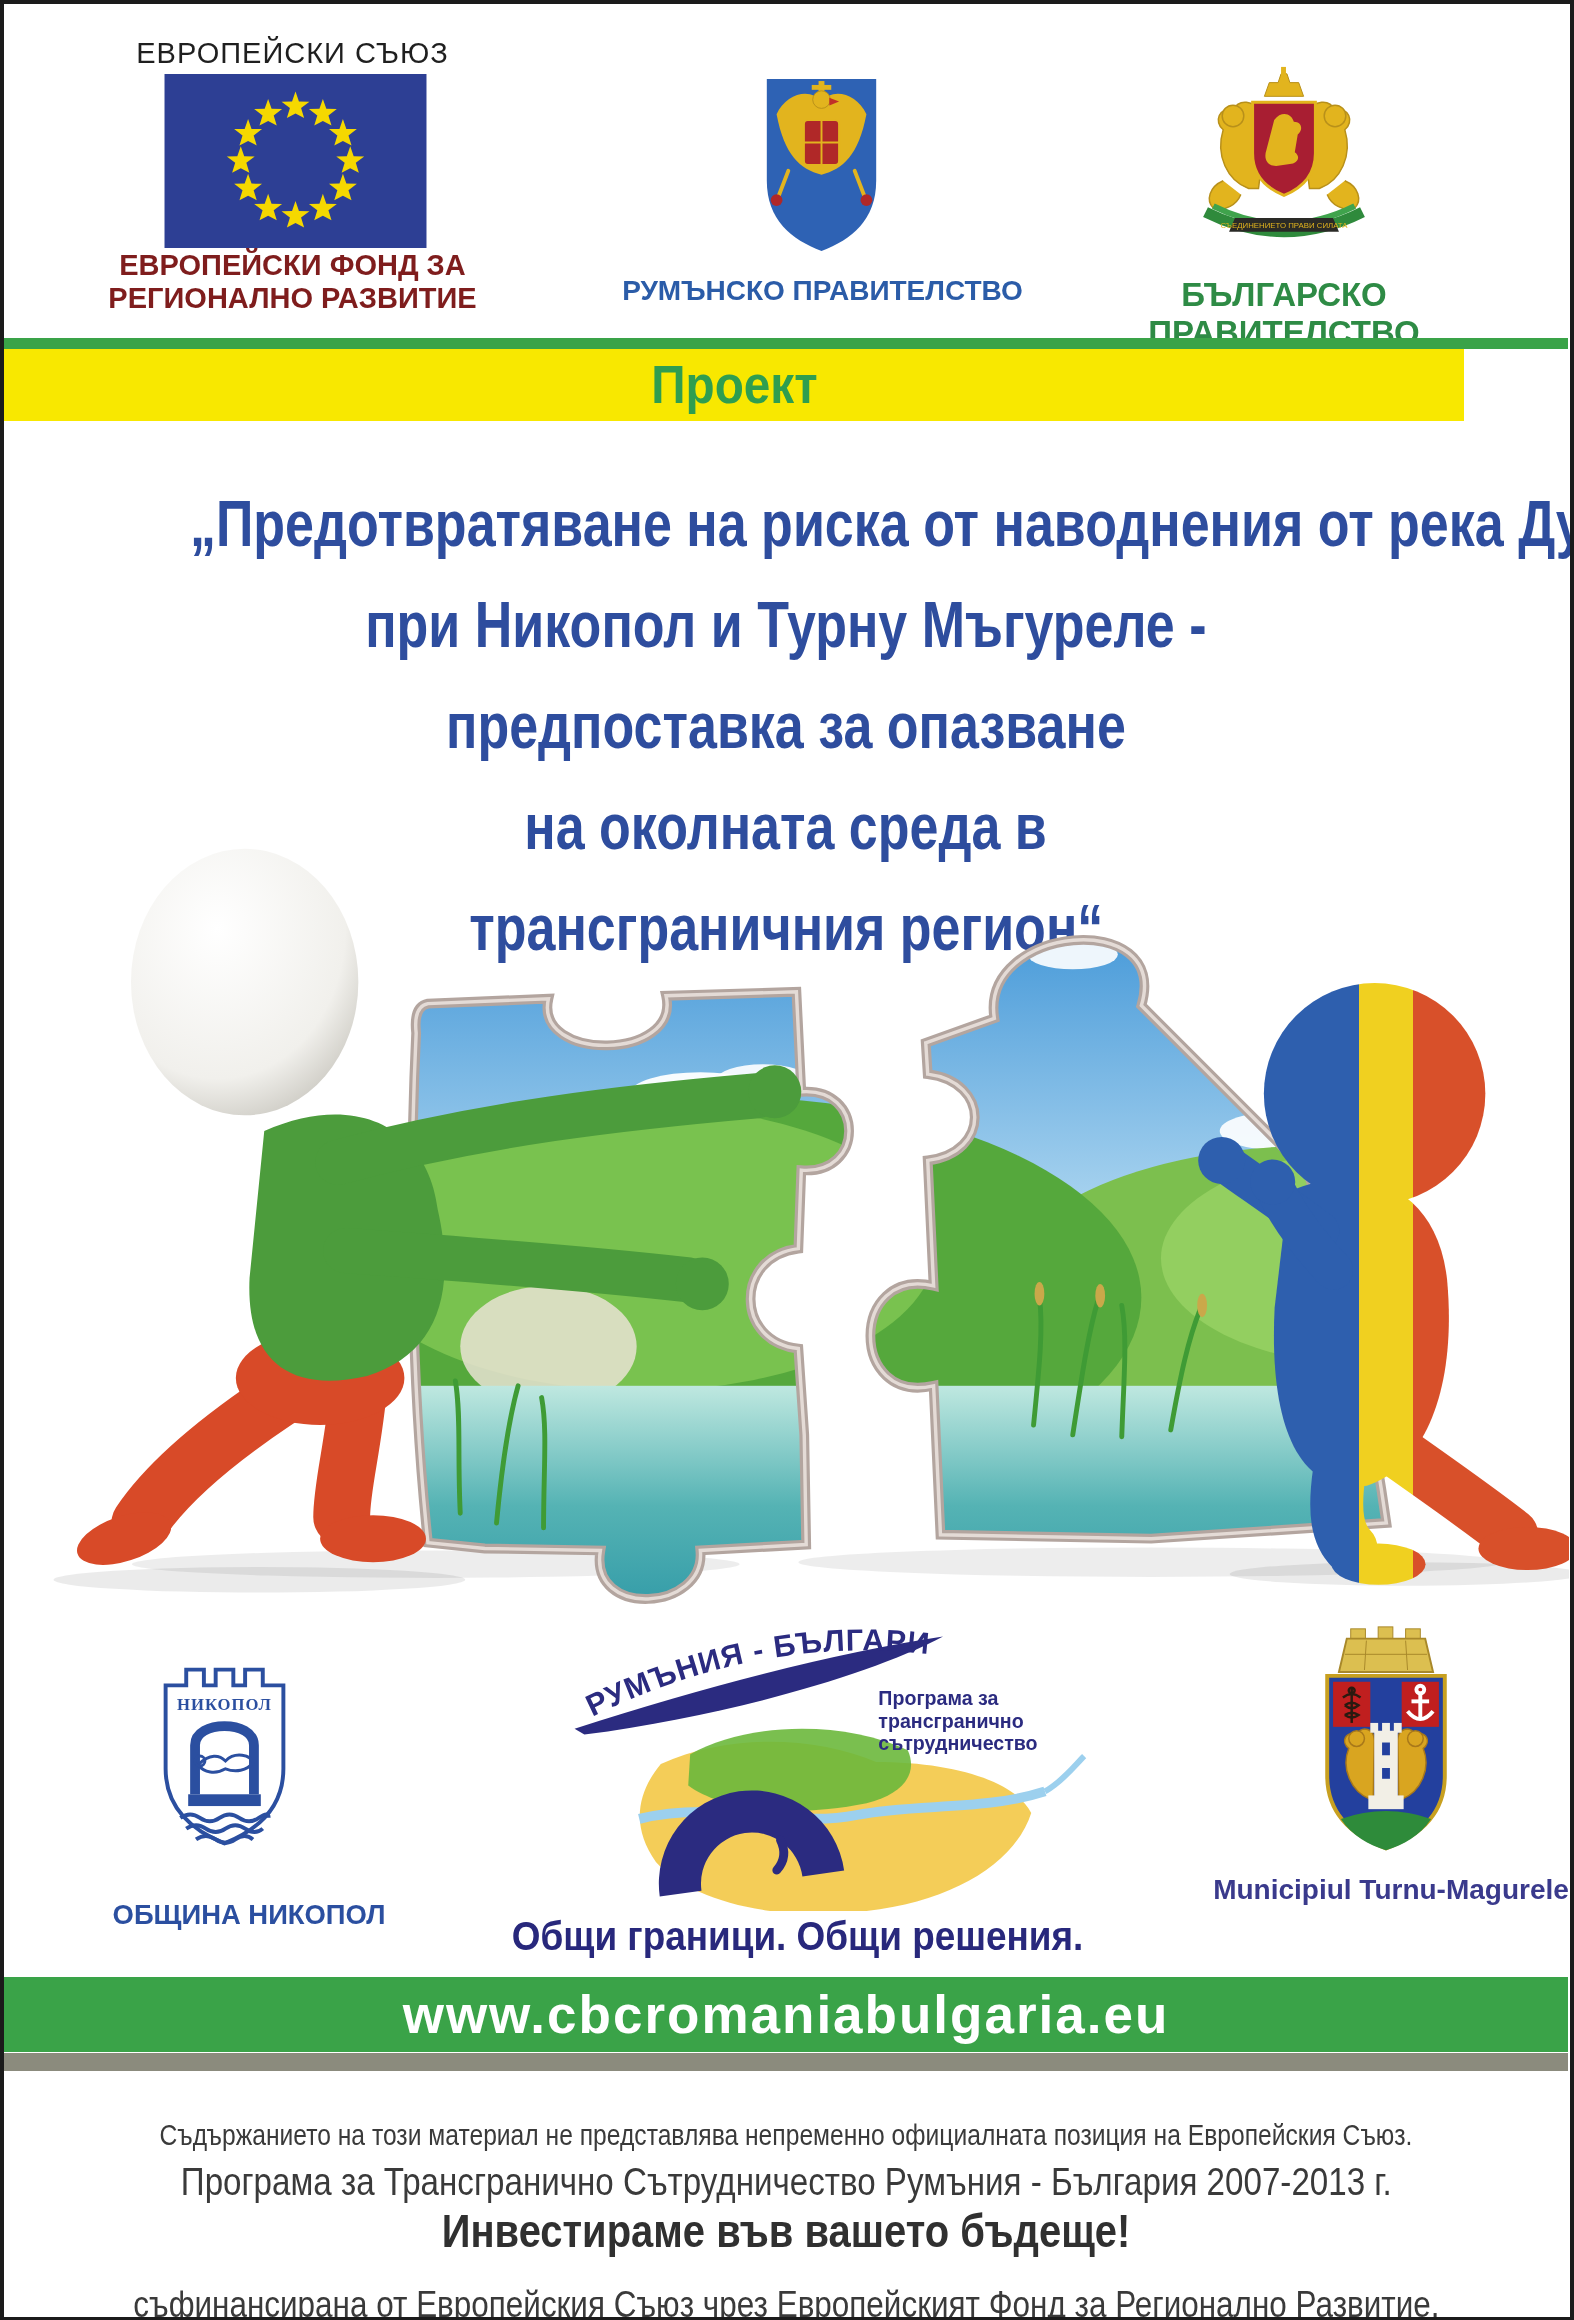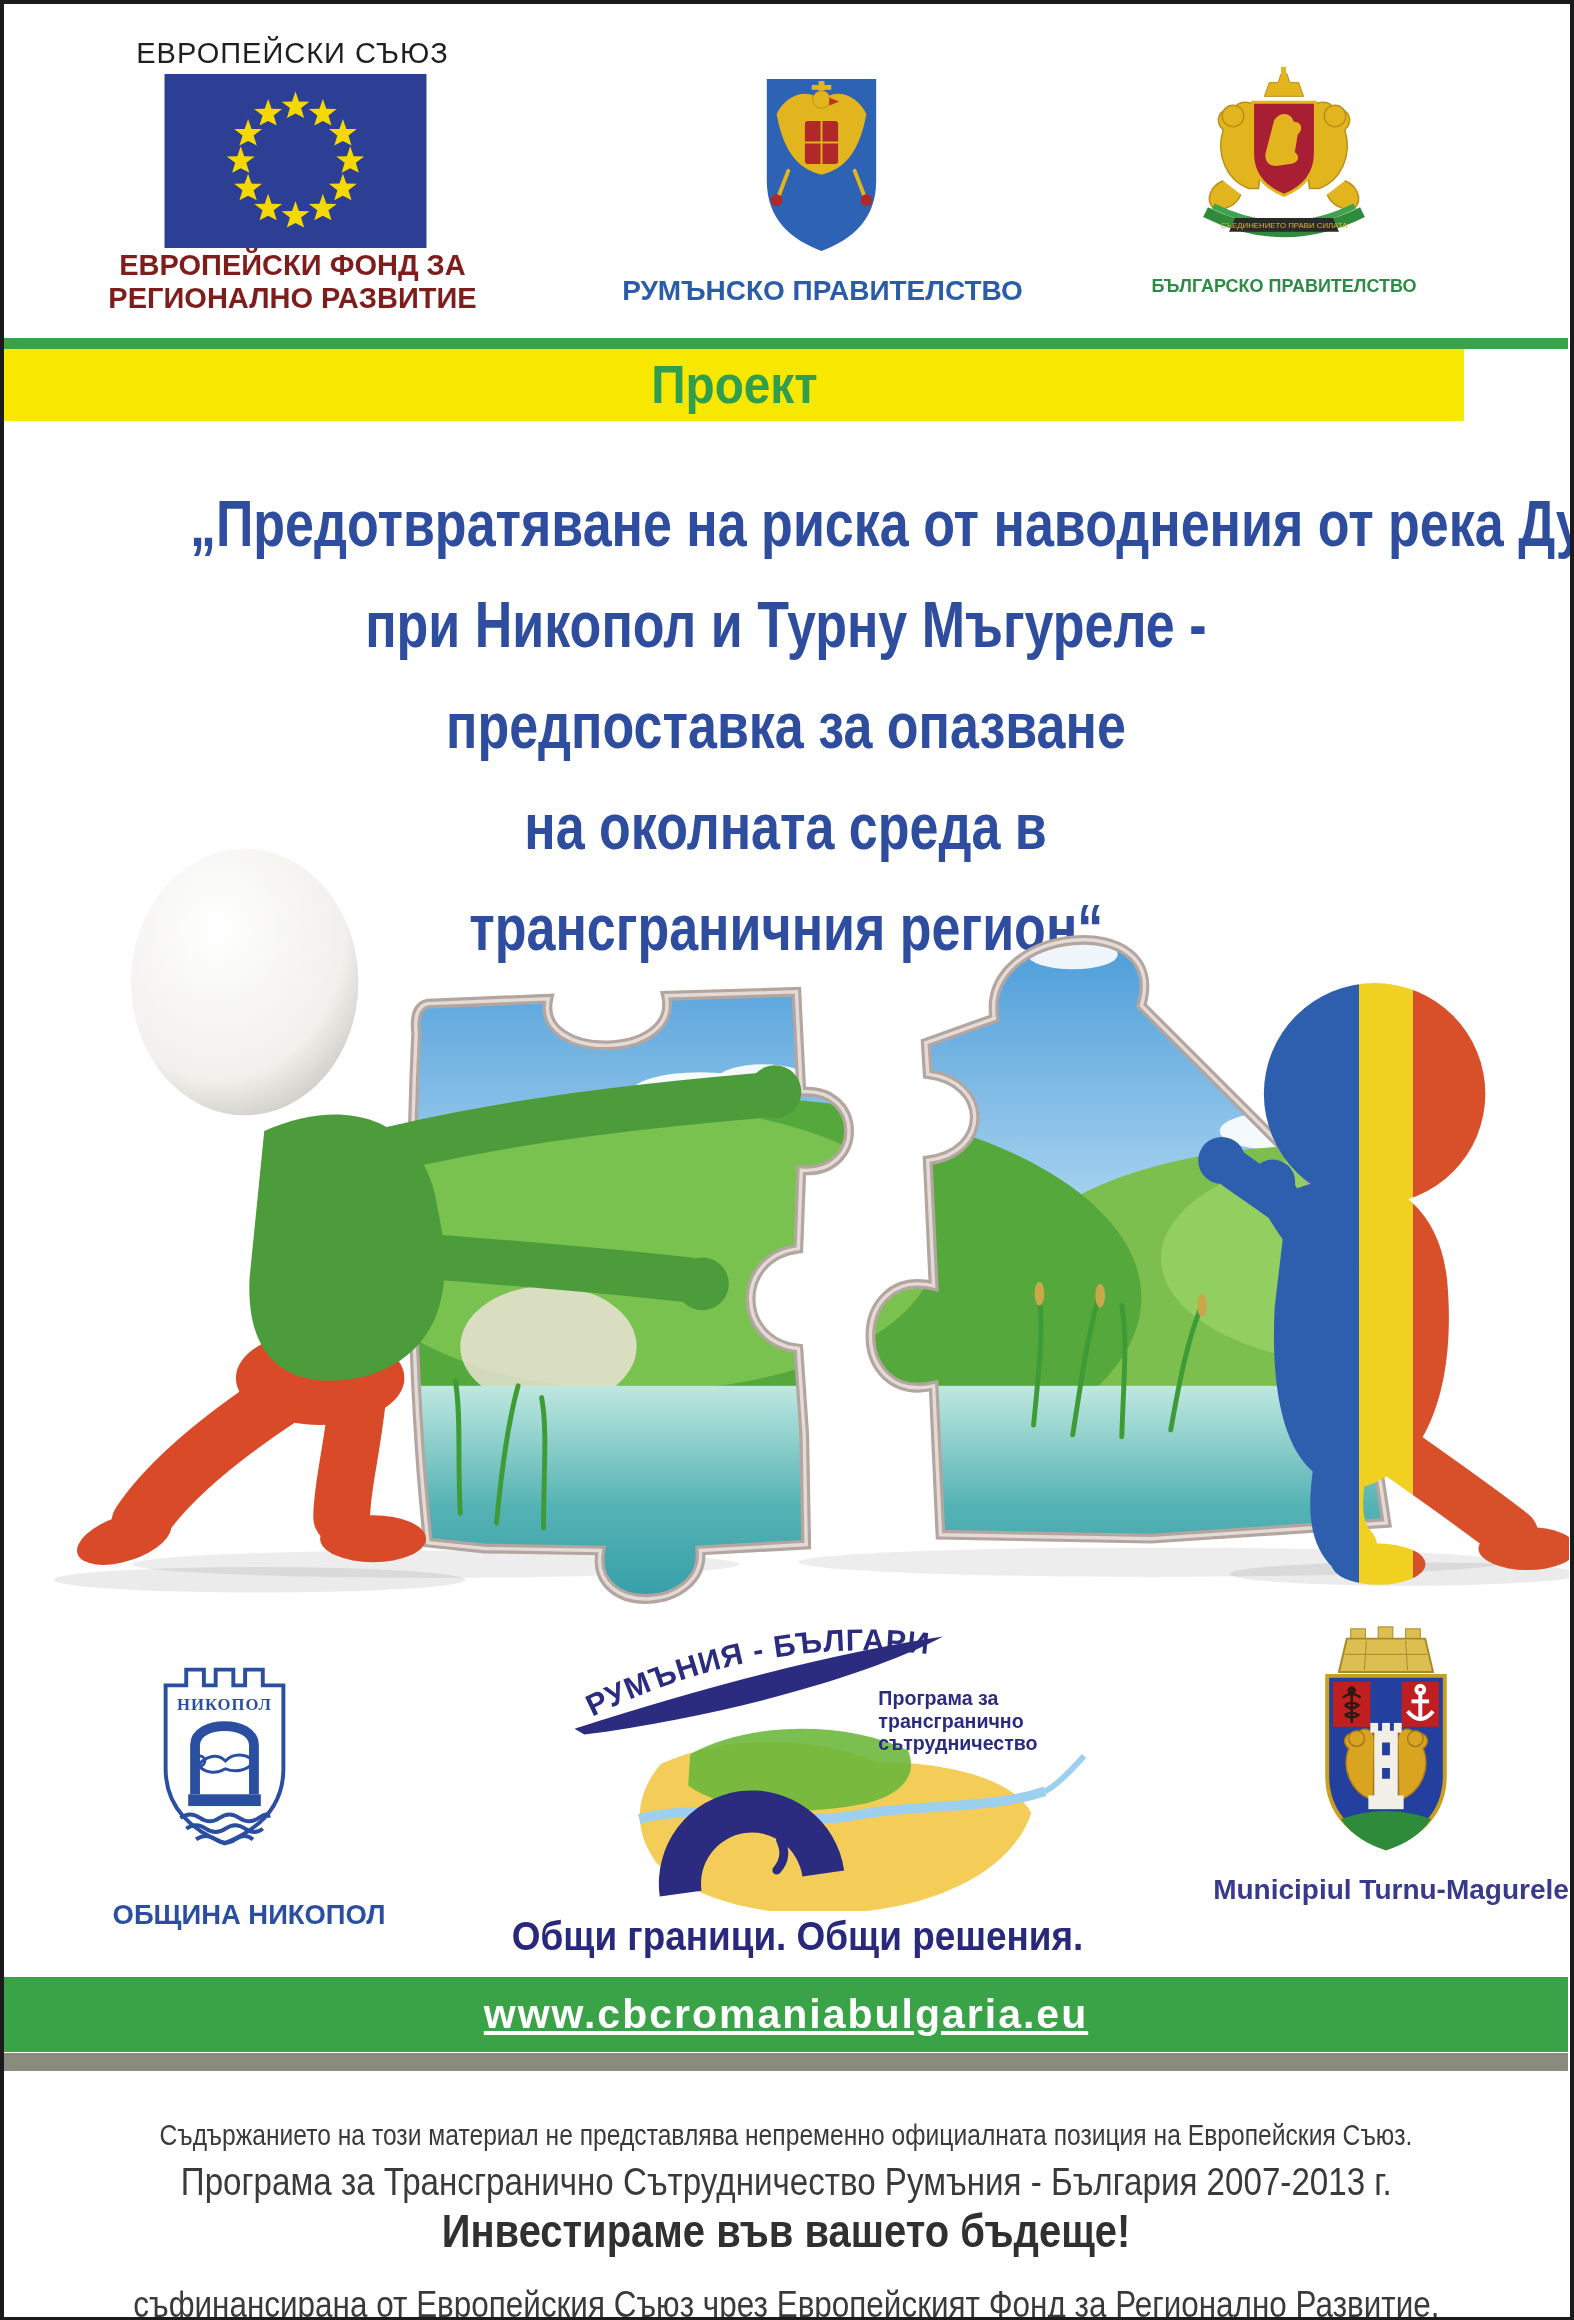--- a/index.html
+++ b/index.html
@@ -11,35 +11,35 @@
   .abs{position:absolute;}
   .ctr{text-align:center;}
   .cond{display:inline-block;transform:scaleX(.8);transform-origin:50% 50%;white-space:nowrap;}
   .cond85{display:inline-block;transform:scaleX(.85);transform-origin:50% 50%;white-space:nowrap;}
   .cond9{display:inline-block;transform:scaleX(.9);transform-origin:50% 50%;white-space:nowrap;}
 
   
   .eu-cap{left:78px;top:33px;width:421px;font-size:29px;font-weight:400;color:#1f1f1f;letter-spacing:1px;}
   .eu-cap2{left:78px;top:245px;width:421px;font-size:29px;font-weight:600;color:#7f1d1d;line-height:33px;}
   .ro-cap{left:608px;top:271px;width:421px;font-size:28px;font-weight:600;color:#2b5ca8;}
-  .bg-cap{left:1084px;top:272px;width:392px;font-size:18px;font-weight:600;color:#2e8b45;}
+  .bg-cap{left:1084px;top:272px;width:392px;font-size:33px;font-weight:600;color:#2e8b45;}
 
   .green-strip{left:0;top:334px;width:1564px;height:10.8px;background:#3aa348;}
   .yellow-band{left:0;top:345px;width:1460px;height:72px;background:#f8e800;line-height:72px;}
   .yellow-band span{font-size:53px;font-weight:bold;color:#2f9e4f;}
 
   .title-block{left:0;top:469px;width:1564px;}
   .title-line{height:101px;line-height:101px;text-align:center;color:#2e4d9e;font-weight:bold;font-size:65px;}
 
   .caption-nikopol{left:59px;top:1867px;width:372px;font-size:27.4px;font-weight:600;color:#2b4fa0;margin-top:28px;}
   .caption-turnu{left:1201px;top:1870px;width:372px;font-size:28px;font-weight:600;color:#3a3a8c;}
   .slogan{left:431px;top:1909px;width:725px;font-size:41px;font-weight:bold;color:#28287c;}
 
   .url-bar{left:0;top:1973px;width:1564px;height:75px;background:#3aa348;line-height:75px;}
-  .url-bar span{font-size:41px;font-weight:bold;color:#ffffff;letter-spacing:2px;text-decoration:underline;}
+  .url-bar span{font-size:53px;font-weight:bold;color:#ffffff;letter-spacing:2px;}
   .gray-strip{left:0;top:2049px;width:1564px;height:17.6px;background:#8b8b7d;}
 
   .f-disclaimer{left:0;top:2115px;width:1564px;font-size:29px;color:#3a3a3a;}
   .f-program{left:0;top:2156px;width:1564px;font-size:39px;color:#3a3a3a;}
   .f-invest{left:0;top:2199px;width:1564px;font-size:47px;font-weight:600;color:#303030;}
   .f-cofin1{left:0;top:2247px;width:1564px;font-size:37px;color:#3a3a3a;}
   .f-cofin2{left:0;top:2280px;width:1564px;font-size:37px;color:#3a3a3a;}
 </style>
 </head>
 <body>

